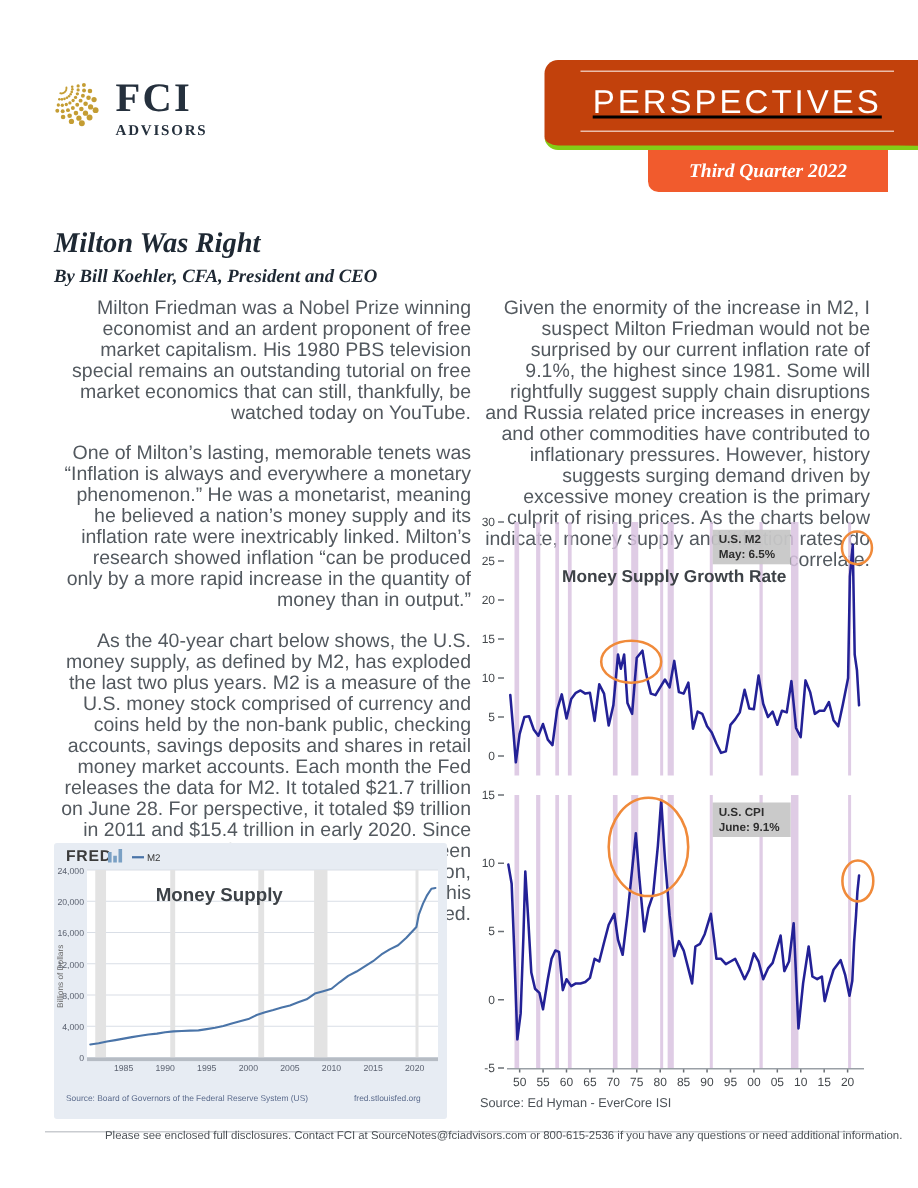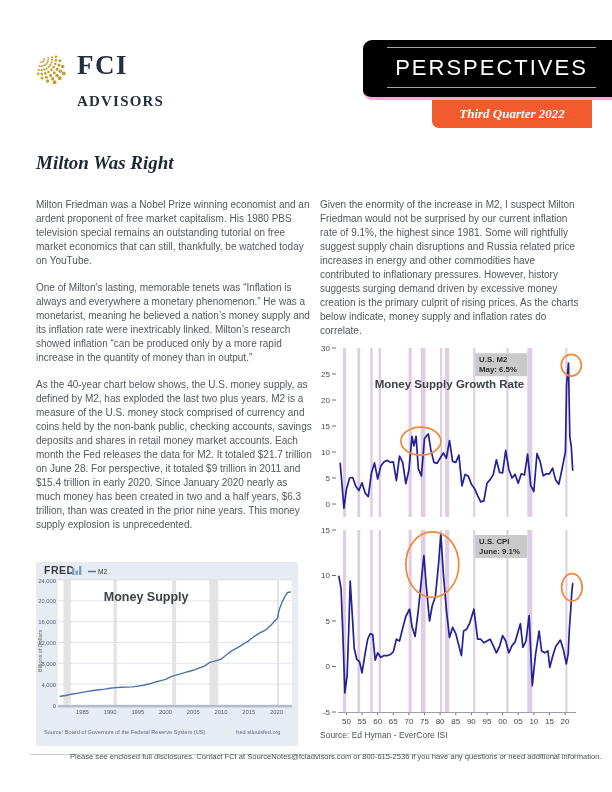--- a/index.html
+++ b/index.html
@@ -5,40 +5,40 @@
   html,body{margin:0;padding:0;background:#ffffff;}
   .page{position:relative;width:612px;height:776px;background:#fff;overflow:hidden;
         font-family:"Liberation Sans","DejaVu Sans",sans-serif;}
 
   
   .logo{position:absolute;left:34px;top:52px;display:flex;align-items:flex-start;gap:7px;}
   .logo svg{width:36px;height:36px;}
   .logo-text{line-height:1;}
   .logo-fci{font-family:"Liberation Serif",serif;font-size:27px;font-weight:600;
             letter-spacing:1.5px;color:#25303d;}
-  .logo-adv{font-family:"Liberation Serif",serif;font-size:15px;font-weight:600;
-            letter-spacing:1.2px;color:#25303d;margin-top:15px;}
-  .banner{position:absolute;left:363px;top:40px;width:249px;height:57px;background:#000000;
-          border-radius:9px 0 0 9px;border-bottom:3px solid #f9a8d4;}
+  .logo-adv{font-family:"Liberation Serif",serif;font-size:10px;font-weight:600;
+            letter-spacing:1.2px;color:#25303d;margin-top:4px;}
+  .banner{position:absolute;left:363px;top:40px;width:249px;height:57px;background:#c2410c;
+          border-radius:9px 0 0 9px;border-bottom:3px solid #84cc16;text-decoration:underline;}
   .banner-inner{margin:7px 16px 0 24px;border-top:1px solid rgba(255,255,255,.65);
           border-bottom:1px solid rgba(255,255,255,.65);padding:7px 0 6px 0;text-align:center;
           color:#fff;font-size:22px;font-weight:300;letter-spacing:2px;}
   .ribbon{position:absolute;left:432px;top:100px;width:160px;height:28px;background:#f15b2d;
           border-radius:0 0 0 7px;color:#fff;font-family:"Liberation Serif",serif;
           font-style:italic;font-weight:700;font-size:13px;display:flex;align-items:center;
           justify-content:center;}
 
   
   .title{position:absolute;left:36px;top:152px;font-family:"Liberation Serif",serif;
          font-style:italic;font-weight:700;font-size:19px;color:#1e2833;}
   .byline{position:absolute;left:36px;top:177px;font-family:"Liberation Serif",serif;
           font-style:italic;font-weight:700;font-size:12.5px;color:#1e2833;}
   .col-left{position:absolute;left:36px;top:198px;width:278px;}
   .col-right{position:absolute;left:320px;top:198px;width:260px;}
-  p.body{font-size:10px;line-height:14px;color:#53595f;margin:0 0 13px 0;}
+  p.body{font-size:13px;line-height:14px;color:#53595f;margin:0 0 13px 0;text-align:right;}
 
   
   svg.chart{position:absolute;display:block;}
   svg[data-chart="fred"]{left:36px;top:562px;}
   svg[data-chart="m2growth"]{left:318px;top:340px;}
   svg[data-chart="cpi"]{left:318px;top:522px;}
   .chart-source{position:absolute;left:320px;top:730px;font-size:8.5px;color:#4c5258;}
 
   
   .rule{position:absolute;left:30px;top:754px;width:552px;height:1px;background:#c9ccd0;}
@@ -111,20 +111,21 @@
   </div>
 
   <div class="banner">
     <div class="banner-inner">PERSPECTIVES</div>
   </div>
   <div class="ribbon">
     <span>Third Quarter 2022</span>
   </div>
 
   <div class="title">Milton Was Right</div>
+  <div class="byline">By Bill Koehler, CFA, President and CEO</div>
 
   <div class="col-left">
     <p class="body">Milton Friedman was a Nobel Prize winning economist and an ardent proponent of free market capitalism. His 1980 PBS television special remains an outstanding tutorial on free market economics that can still, thankfully, be watched today on YouTube.</p>
     <p class="body">One of Milton’s lasting, memorable tenets was “Inflation is always and everywhere a monetary phenomenon.” He was a monetarist, meaning he believed a nation’s money supply and its inflation rate were inextricably linked. Milton’s research showed inflation “can be produced only by a more rapid increase in the quantity of money than in output.”</p>
     <p class="body">As the 40-year chart below shows, the U.S. money supply, as defined by M2, has exploded the last two plus years. M2 is a measure of the U.S. money stock comprised of currency and coins held by the non-bank public, checking accounts, savings deposits and shares in retail money market accounts. Each month the Fed releases the data for M2. It totaled $21.7 trillion on June 28. For perspective, it totaled $9 trillion in 2011 and $15.4 trillion in early 2020. Since January 2020 nearly as much money has been created in two and a half years, $6.3 trillion, than was created in the prior nine years. This money supply explosion is unprecedented.</p>
   </div>
 
   <div class="col-right">
     <p class="body">Given the enormity of the increase in M2, I suspect Milton Friedman would not be surprised by our current inflation rate of 9.1%, the highest since 1981. Some will rightfully suggest supply chain disruptions and Russia related price increases in energy and other commodities have contributed to inflationary pressures. However, history suggests surging demand driven by excessive money creation is the primary culprit of rising prices. As the charts below indicate, money supply and inflation rates do correlate.</p>
   </div>

